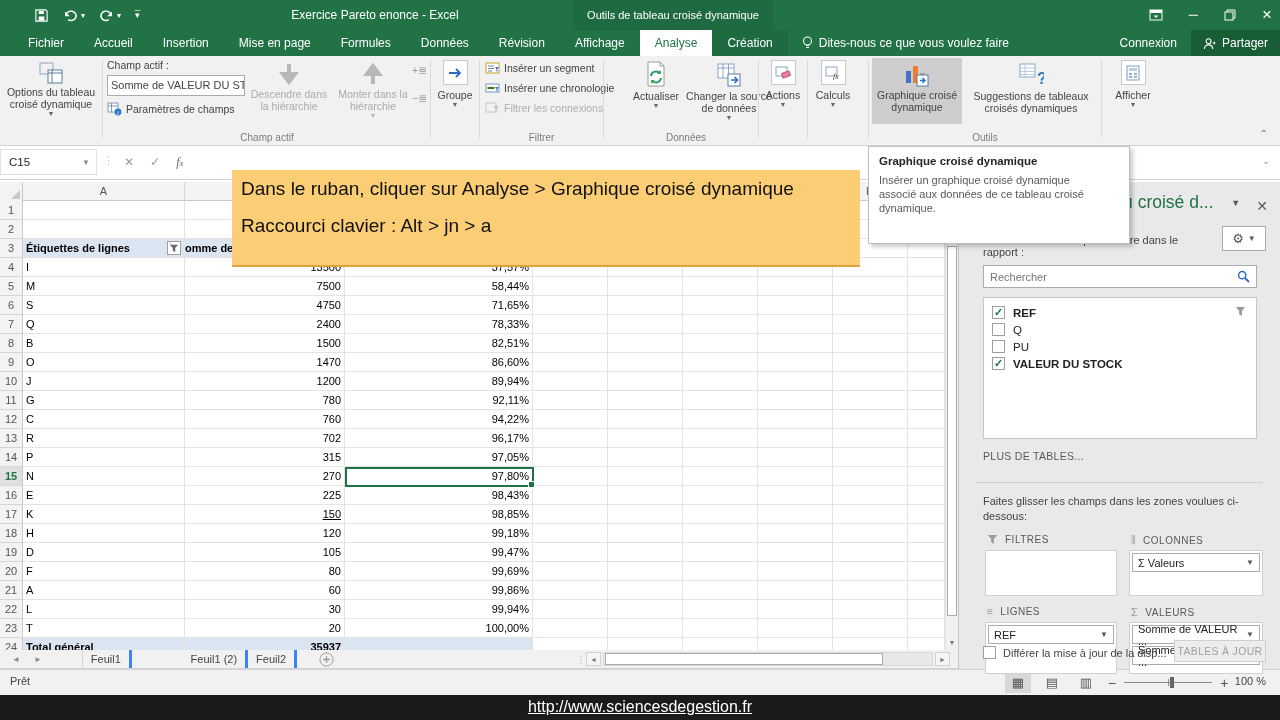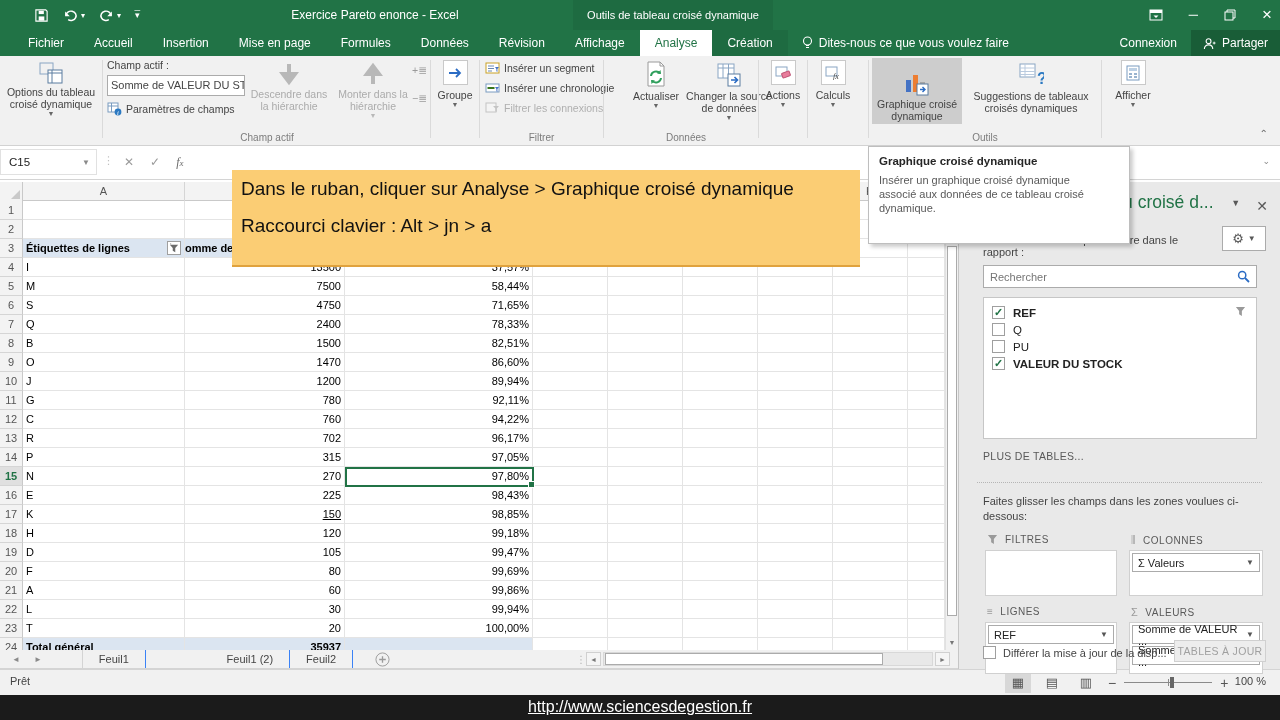--- a/index.html
+++ b/index.html
@@ -106,21 +106,21 @@
   .areabox { position:absolute; background:#fff; border:1px solid #d0d0d0; padding:2px; }
   .chip { height:19px; background:#fff; border:1px solid #ababab; display:flex; align-items:center; font-size:11px; color:#222; padding:0 5px; margin-bottom:2px; }
   .chip .cc { margin-left:auto; font-size:8px; color:#555; }
   .defer { position:absolute; left:24px; bottom:10px; display:flex; align-items:center; gap:7px; font-size:11px; color:#444; }
   .updatebtn { position:absolute; right:14px; bottom:7px; width:92px; height:22px; background:#ededed; border:1px solid #d0d0d0; color:#a0a0a0; font-size:10.5px; text-align:center; line-height:20px; letter-spacing:.3px; }
 
   
   .sheetbar { position:absolute; left:0; top:650px; width:958px; height:19px; background:#f1f1f1; border-bottom:1px solid #d4d4d4; display:flex; align-items:stretch; font-size:11px; color:#444; }
   .snav { display:flex; align-items:center; gap:14px; padding:0 12px; color:#8a8a8a; font-size:8px; }
   .stabs { display:flex; align-items:stretch; margin-left:28px; }
-  .stab { padding:0 16px; line-height:18px; border-right:1px solid #3b82f6; white-space:nowrap; }
+  .stab { padding:0 8px; line-height:18px; border-right:3px solid #3b82f6; white-space:nowrap; }
   .stab:first-child { border-left:1px solid #d4d4d4; }
   .stab.active { background:#fff; color:#217346; font-weight:bold; border-bottom:2px solid #217346;margin-top:28px; }
   .addsheet { margin-left:22px; display:flex; align-items:center; }
   .hsb { position:absolute; right:8px; top:2px; display:flex; align-items:center; gap:2px; }
   .hsb .harr { width:15px; height:14px; border:1px solid #d0d0d0; background:#f5f5f5; color:#777; font-size:7px; text-align:center; line-height:13px; }
   .hsb .htrack { width:330px; height:14px; background:#e8e8e8; border:1px solid #d8d8d8; position:relative; }
   .hsb .hthumb { position:absolute; left:1px; top:0; width:278px; height:12px; background:#fff; border:1px solid #ababab; }
   .sdots { position:absolute; right:372px; top:4px; color:#b5b5b5; font-size:10px; }
 
   
@@ -383,21 +383,21 @@
               <text x="8" y="12.5" font-size="8" font-style="italic" font-family="Liberation Serif,serif" fill="#444">fx</text>
             </svg>
         </span>
         <span class="blbl" style="margin-top:4px">Calculs</span>
         <span class="caret8">▼</span>
       </div>
     </div>
     <div class="rsep" style="left:868px"></div>
 
     <div class="rgroup" style="left:870px;width:230px">
-      <div class="bigbtn hl" style="left:2px;top:2px;width:90px;height:66px;padding-top:12px">
+      <div class="bigbtn hl" style="left:2px;top:2px;width:90px;height:66px;padding-top:3px">
         <span class="icon" style="height:28px">
           <svg width="26" height="24" viewBox="0 0 26 24">
               <rect x="2" y="8" width="5" height="12" fill="#4472c4"></rect>
               <rect x="9" y="3" width="5" height="17" fill="#ed7d31"></rect>
               <rect x="16" y="10" width="5" height="10" fill="#a5a5a5"></rect>
               <rect x="13" y="12" width="11" height="11" fill="#fff" stroke="#5a7da0"></rect>
               <path d="M16 17.5h5M18.5 15l2.5 2.5-2.5 2.5" fill="none" stroke="#2b6cc4" stroke-width="1.4"></path>
             </svg>
         </span>
         <span class="blbl">Graphique croisé

